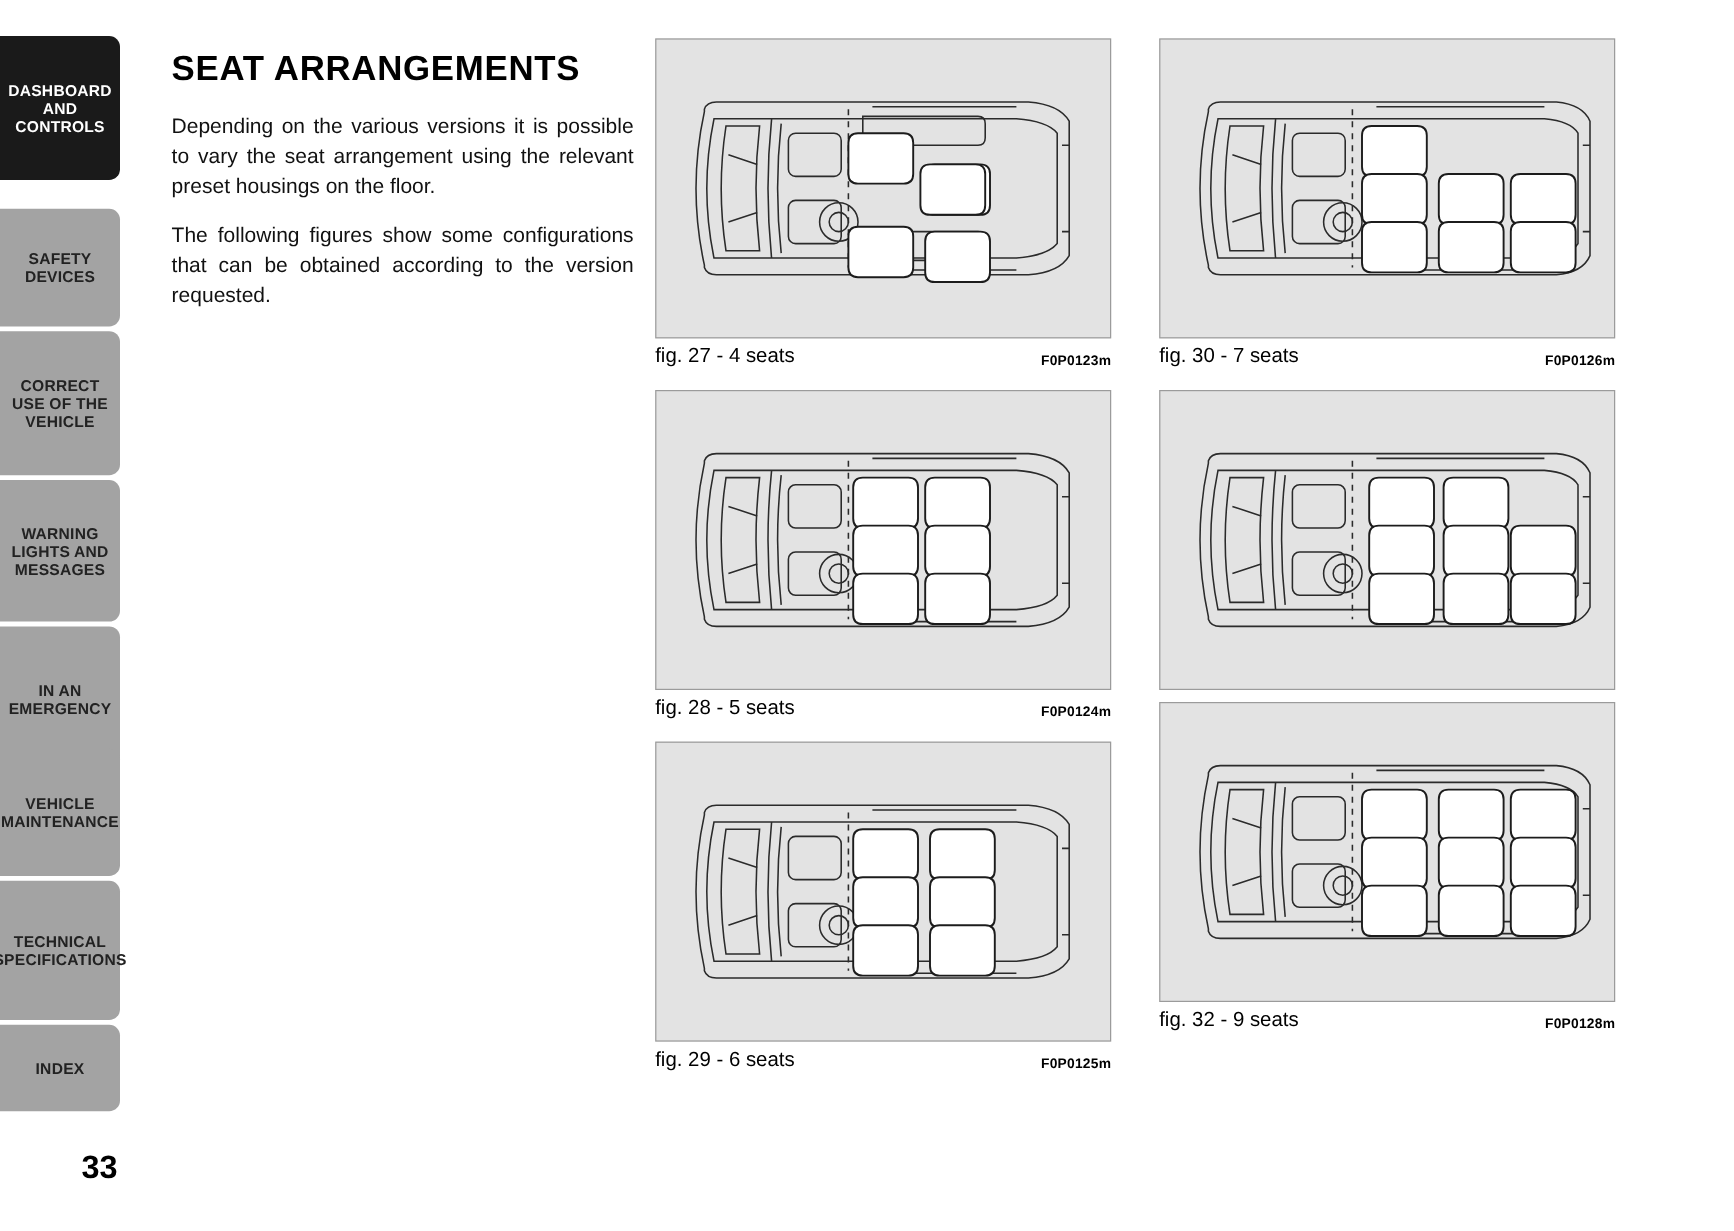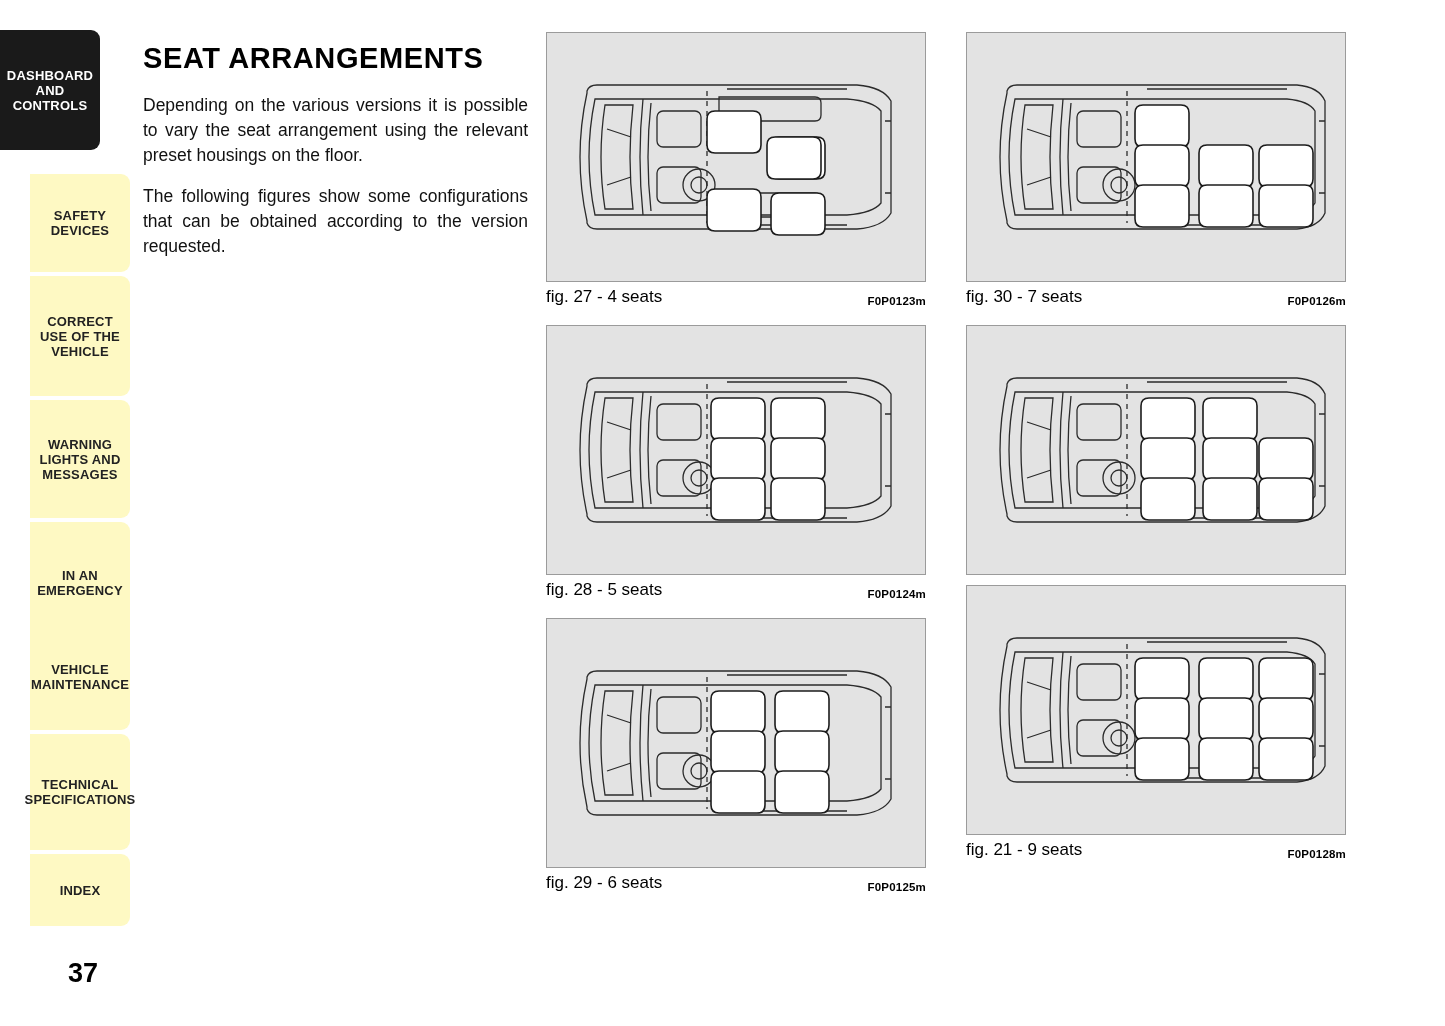--- a/index.html
+++ b/index.html
@@ -40,21 +40,21 @@
     font-weight: bold;
     font-size: 13px;
     line-height: 15px;
     letter-spacing: 0.2px;
     text-transform: uppercase;
   }
   .tab.active {
     background: #1a1a1a;
   }
   .tab.active .tab-text { color: #ffffff; }
-  .tab.inactive { background: #fef9c3; margin-left: 30px; }
+  .tab.inactive { background: #a3a3a3; }
   .tab.inactive .tab-text { color: #222222; }
 
   .page-number {
     position: absolute;
     left: 68px;
     top: 958px;
     font-size: 27px;
     font-weight: bold;
     color: #000;
   }
@@ -155,21 +155,21 @@
 
   <div class="tab inactive" style="top:734px;height:116px;">
     <span class="tab-text">TECHNICAL SPECIFICATIONS</span>
   </div>
 
   <div class="tab inactive" style="top:854px;height:72px;">
     <span class="tab-text">INDEX</span>
   </div>
 </div>
 
-<div class="page-number">37</div>
+<div class="page-number">33</div>
 
 <div class="content">
   <h1 class="page-title">SEAT ARRANGEMENTS</h1>
   <p class="body-par">Depending on the various versions it is possible to vary the seat arrangement using the relevant preset housings on the floor.</p>
   <p class="body-par">The following figures show some configurations that can be obtained according to the version requested.</p>
 </div>
 
 <div class="figures">
 
   <div class="fig-col col-left">
@@ -384,18 +384,18 @@
             <path d="M240 72 q-8 0 -8 8 l0 26 q0 8 8 8 l38 0 q8 0 8 -8 l0 -26 q0 -8 -8 -8 z"></path>
             <path d="M240 112 q-8 0 -8 8 l0 26 q0 8 8 8 l38 0 q8 0 8 -8 l0 -26 q0 -8 -8 -8 z"></path>
             <path d="M240 152 q-8 0 -8 8 l0 26 q0 8 8 8 l38 0 q8 0 8 -8 l0 -26 q0 -8 -8 -8 z"></path>
             <path d="M300 72 q-8 0 -8 8 l0 26 q0 8 8 8 l38 0 q8 0 8 -8 l0 -26 q0 -8 -8 -8 z"></path>
             <path d="M300 112 q-8 0 -8 8 l0 26 q0 8 8 8 l38 0 q8 0 8 -8 l0 -26 q0 -8 -8 -8 z"></path>
             <path d="M300 152 q-8 0 -8 8 l0 26 q0 8 8 8 l38 0 q8 0 8 -8 l0 -26 q0 -8 -8 -8 z"></path>
           </g>
         </svg>
       </div>
       <div class="fig-caption-row">
-        <span class="fig-caption">fig. 21 - 9 seats</span>
+        <span class="fig-caption">fig. 32 - 9 seats</span>
         <span class="fig-code">F0P0128m</span>
       </div>
     </div>
   </div>
 </div>
 
 </body></html>

